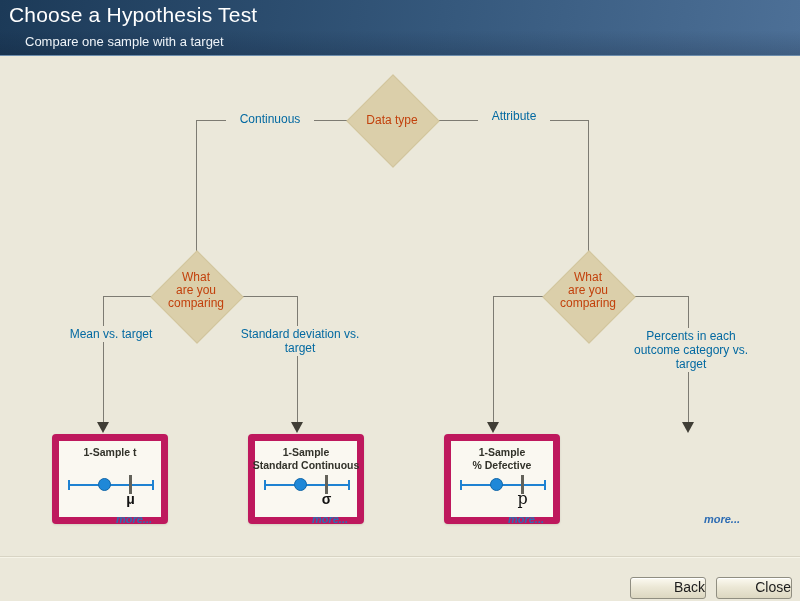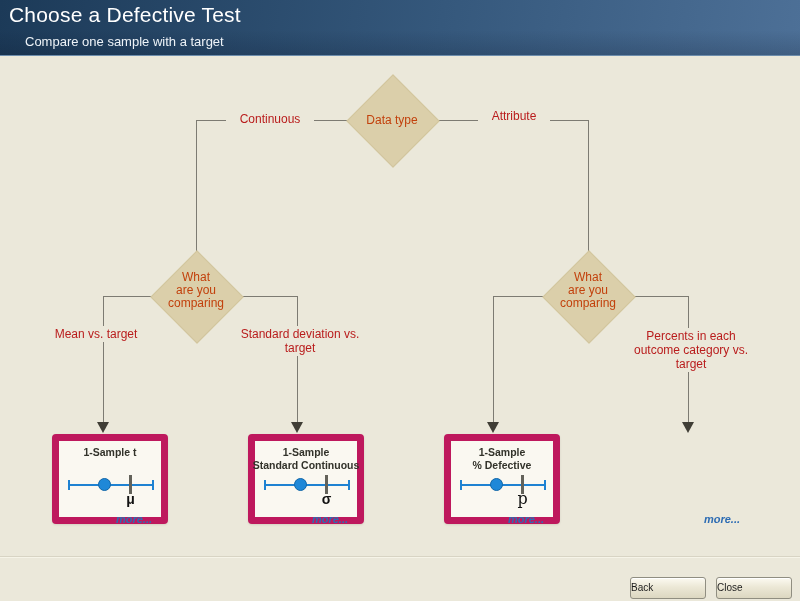--- a/index.html
+++ b/index.html
@@ -50,21 +50,21 @@
     position:absolute;width:90px;z-index:3;
     display:flex;flex-direction:column;align-items:center;
     font-size:12px;line-height:13px;color:#c2410c;text-align:center;
   }
   .diamond-label .dl-line{white-space:nowrap;}
   .root-label{line-height:16px;}
 
   
   .branch-label{
     position:absolute;z-index:3;background:#ebe8da;
-    font-size:12px;line-height:14px;color:#b91c1c;text-align:center;
+    font-size:12px;line-height:14px;color:#0369a1;text-align:center;
     padding:1px 0;
   }
 
   
   .card{
     position:absolute;top:434px;width:102px;height:76px;
     background:#faf8f1;border:7px solid #be185d;border-radius:4px;
     box-shadow:0 1px 2px rgba(90,85,60,0.15);
     z-index:2;cursor:pointer;
   }
@@ -115,33 +115,33 @@
 
   
   .footer-sep{
     position:absolute;left:0;top:556px;width:800px;height:1px;
     background:#d8d4c4;border-bottom:1px solid #f6f4e8;
   }
   .btn{
     position:absolute;top:577px;width:76px;height:22px;box-sizing:border-box;
     background:linear-gradient(#fcfaf1,#ece8d6 45%,#dcd7c1);
     border:1px solid #908e81;border-radius:3px;
-    font-family:"Liberation Sans",sans-serif;font-size:10px;color:#1d1d1d;
-    text-align:left;line-height:19px;cursor:pointer;
+    font-family:"Liberation Sans",sans-serif;font-size:14px;color:#1d1d1d;
+    text-align:right;line-height:19px;cursor:pointer;
     box-shadow:inset 0 1px 0 #ffffff;
   }
   .btn-back{left:630px;} .btn-close{left:716px;}
 </style>
 </head>
 <body>
 
 <div class="window">
 
   <div class="header">
-    <div class="header-title">Choose a Defective Test</div>
+    <div class="header-title">Choose a Hypothesis Test</div>
     <div class="header-subtitle">Compare one sample with a target</div>
   </div>
 
   <div class="hline" style="left:196px;top:120px;width:152px;"></div>
   <div class="hline" style="left:436px;top:120px;width:152px;"></div>
   <div class="vline" style="left:196px;top:120px;height:133px;"></div>
   <div class="vline" style="left:588px;top:120px;height:133px;"></div>
 
   <div class="hline" style="left:103px;top:296px;width:49px;"></div>
   <div class="hline" style="left:240px;top:296px;width:57px;"></div>
@@ -171,21 +171,21 @@
 
   <div class="diamond" style="left:556px;top:264px;"></div>
   <div class="diamond-label" style="left:543px;top:271px;">
     <span class="dl-line">What</span>
     <span class="dl-line">are you</span>
     <span class="dl-line">comparing</span>
   </div>
 
   <div class="branch-label" style="left:226px;top:111px;width:88px;">Continuous</div>
   <div class="branch-label" style="left:478px;top:108px;width:72px;">Attribute</div>
-  <div class="branch-label" style="left:41px;top:326px;width:110px;">Mean vs. target</div>
+  <div class="branch-label" style="left:56px;top:326px;width:110px;">Mean vs. target</div>
   <div class="branch-label" style="left:240px;top:326px;width:120px;">Standard deviation vs. target</div>
   <div class="branch-label" style="left:631px;top:328px;width:120px;">Percents in each outcome category vs. target</div>
 
   <div class="card" style="left:52px;">
     <div class="card-title">
       <span class="ct-line">1-Sample t</span>
       <span class="ct-line"></span>
     </div>
     <div>
       <div class="ivl-line"></div>

